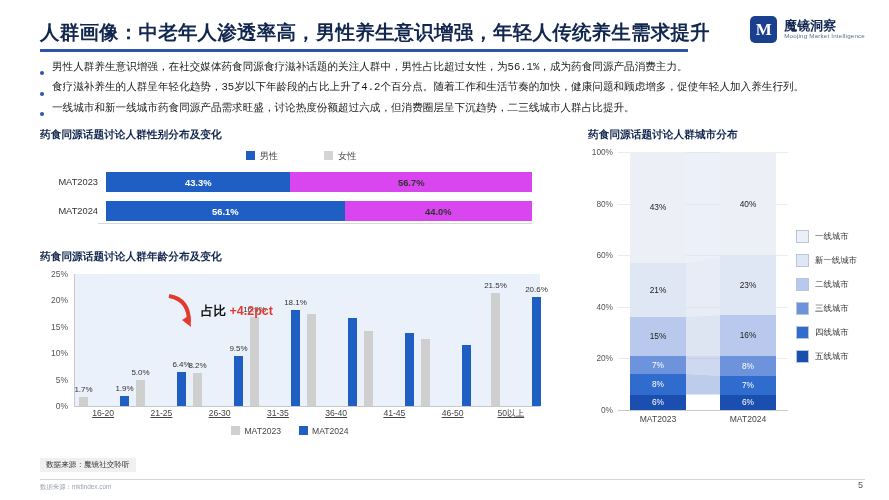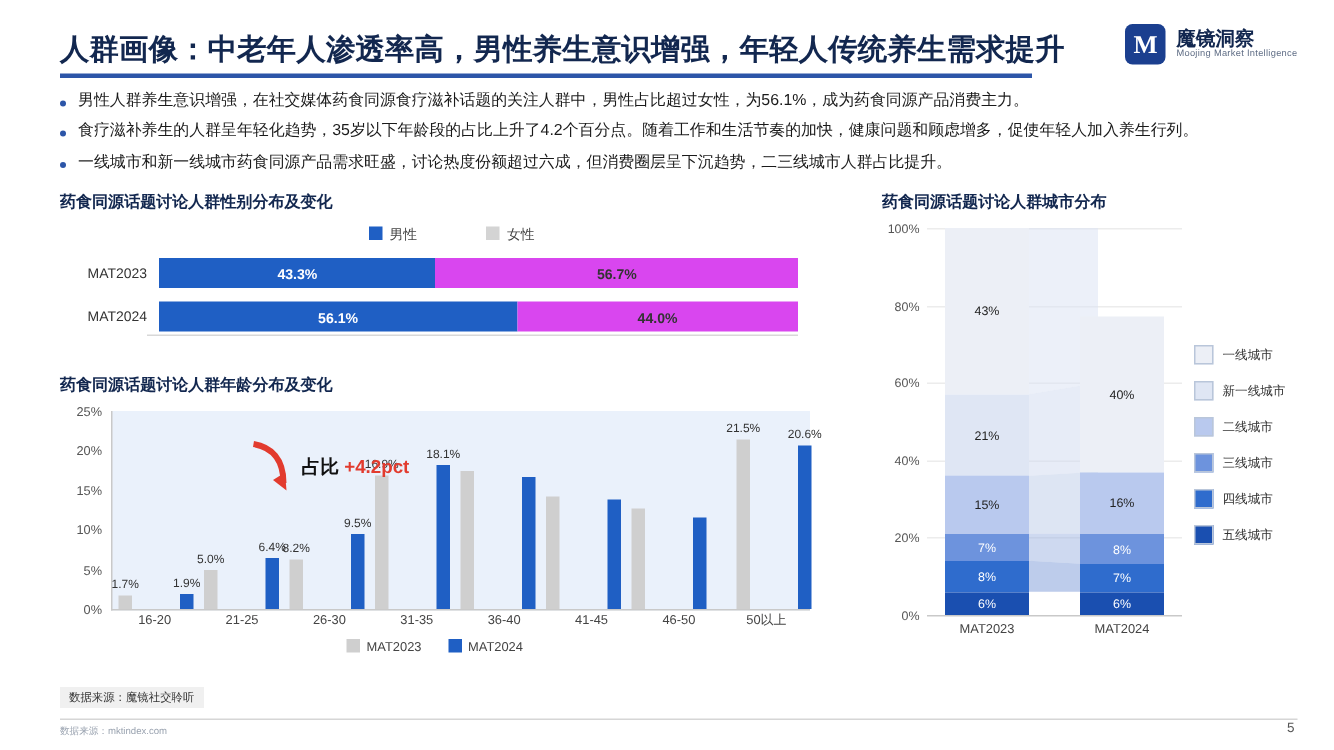--- a/index.html
+++ b/index.html
@@ -13,21 +13,21 @@
 
   
   .logo{position:absolute;right:24px;top:16px;display:flex;align-items:center;gap:7px;}
   .logo-mark{width:27px;height:27px;background:#1b3f8f;border-radius:5px;position:relative;}
   .logo-mark:before{content:"M";position:absolute;left:0;right:0;top:0;bottom:0;color:#fff;font-size:17px;font-weight:bold;display:flex;align-items:center;justify-content:center;font-family:"Liberation Serif",serif;}
   .logo-text-cn{font-size:13px;font-weight:bold;color:#12274f;line-height:1.1;}
   .logo-text-en{font-size:6.2px;color:#5f6d85;line-height:1.1;letter-spacing:.2px;}
 
   
   .bullets{position:absolute;left:40px;top:60px;width:816px;}
-  .bullet{display:flex;align-items:flex-start;margin-bottom:5px;}
+  .bullet{display:flex;align-items:flex-end;margin-bottom:5px;font-family:Liberation Mono, monospace;}
   .dot{width:4px;height:4px;border-radius:50%;background:#2c55a8;margin-top:7px;margin-right:8px;flex:0 0 auto;}
   .bullet-text{font-size:10.6px;color:#1a1a1a;line-height:1.45;}
 
   
   .panel-title{font-size:10.7px;font-weight:bold;color:#12274f;}
 
   
   #gender-section{position:absolute;left:40px;top:128px;width:492px;}
   .g-legend{display:flex;gap:46px;justify-content:center;margin-top:8px;margin-left:30px;font-size:9.2px;color:#444;}
   .g-legend span.sw{display:inline-block;width:9px;height:9px;margin-right:5px;vertical-align:-1px;}
@@ -44,21 +44,21 @@
   .age-plot{position:relative;width:500px;height:150px;margin-top:10px;}
   .y-axis{position:absolute;left:0;top:0;width:34px;height:132px;}
   .y-tick{position:absolute;right:6px;font-size:8.5px;color:#555;transform:translateY(-50%);}
   .plot-area{position:absolute;left:34px;top:0;right:0;height:132px;border-left:1px solid #c9c9c9;border-bottom:1px solid #c9c9c9;background:#eaf1fb;}
   .grp{position:absolute;bottom:0;display:flex;align-items:flex-end;justify-content:center;gap:2px;width:50px;}
   .bar{width:18px;position:relative;}
   .bar.prev{background:#cfcfcf;}
   .bar.cur{background:#1f5fc4;margin-left:30px;}
   .bar .vlab{position:absolute;top:-12px;left:50%;transform:translateX(-50%);font-size:8px;color:#333;white-space:nowrap;}
   .x-labels{position:absolute;left:34px;top:134px;right:0;display:flex;}
-  .x-lab{flex:1;text-align:center;font-size:8.6px;color:#444;}
+  .x-lab{flex:1;text-align:center;font-size:8.6px;color:#444;text-decoration:underline;}
   .age-legend{position:absolute;left:0;top:152px;width:500px;display:flex;justify-content:center;gap:18px;font-size:8.6px;color:#444;}
   .age-legend .sw{display:inline-block;width:9px;height:9px;margin-right:4px;vertical-align:-1px;}
   .callout{position:absolute;left:90px;top:20px;display:flex;align-items:center;gap:6px;}
   .callout-text{font-size:12.5px;font-weight:bold;color:#111;}
   .callout-text em{font-style:normal;color:#e23b2e;}
 
   
   #city-section{position:absolute;left:588px;top:128px;width:300px;}
   .city-plot{position:relative;width:300px;height:300px;margin-top:10px;}
   .city-yaxis{position:absolute;left:0;top:0;width:30px;height:258px;}
@@ -261,20 +261,21 @@
           <div class="seg" style="height:110.9px;background:#eceff6">43%</div>
           <div class="seg" style="height:54.2px;background:#dfe6f4">21%</div>
           <div class="seg" style="height:38.7px;background:#b9c9ee">15%</div>
           <div class="seg" style="height:18.1px;background:#6d93dd;color:#fff">7%</div>
           <div class="seg" style="height:20.6px;background:#2f6ccd;color:#fff">8%</div>
           <div class="seg" style="height:15.5px;background:#1a4fb0;color:#fff">6%</div>
         </div>
 
         <div class="stack" style="left:102px">
           <div class="seg" style="height:103.2px;background:#eceff6">40%</div>
+          <div class="seg" style="height:59.3px;background:#dfe6f4">23%</div>
           <div class="seg" style="height:41.3px;background:#b9c9ee">16%</div>
           <div class="seg" style="height:20.6px;background:#6d93dd;color:#fff">8%</div>
           <div class="seg" style="height:18.1px;background:#2f6ccd;color:#fff">7%</div>
           <div class="seg" style="height:15.5px;background:#1a4fb0;color:#fff">6%</div>
         </div>
 
         <div class="city-xlab" style="left:12px">MAT2023</div>
         <div class="city-xlab" style="left:102px">MAT2024</div>
       </div>
 

